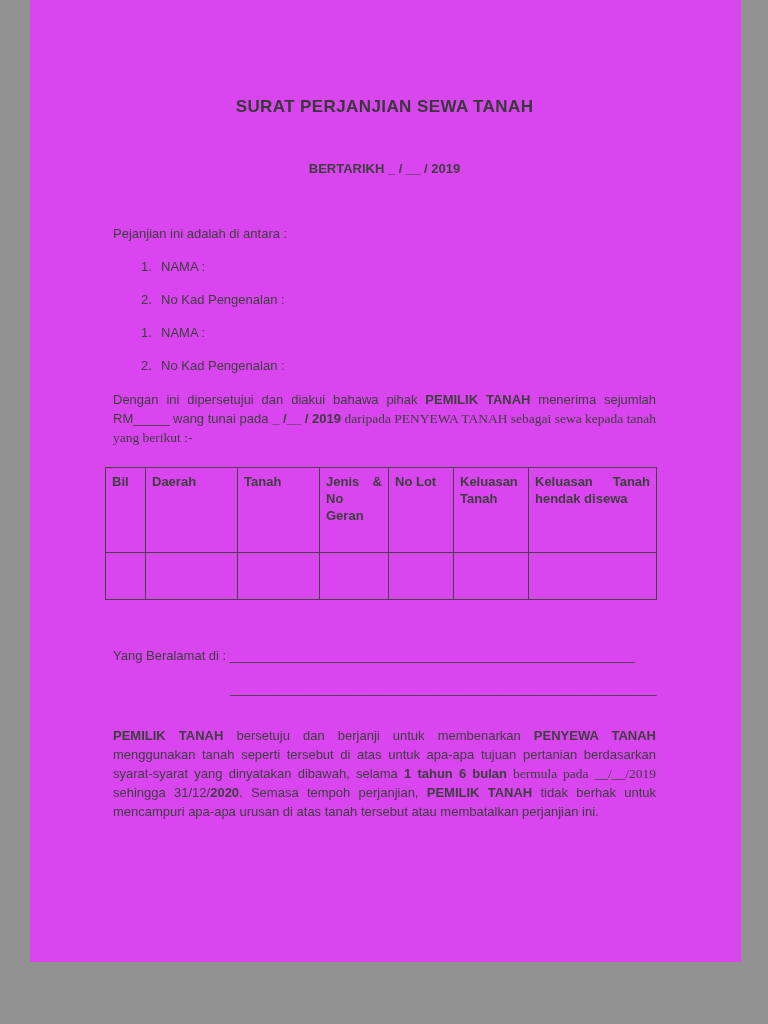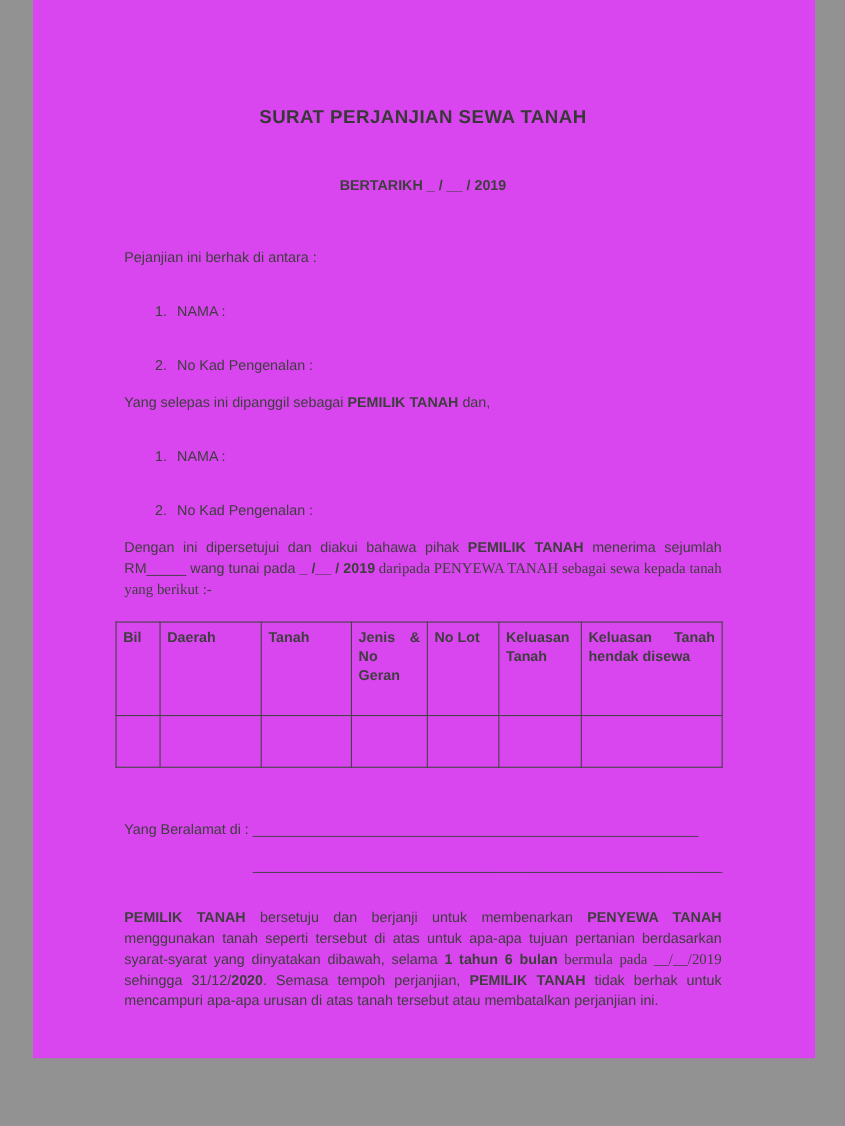--- a/index.html
+++ b/index.html
@@ -35,21 +35,21 @@
   .para{
     margin:15px 0 0;
     font-size:13px;
     line-height:19px;
   }
   .intro{margin-top:48px;}
   .justify{text-align:justify;}
   .bold{font-weight:bold;}
   .serif{font-family:"Liberation Serif",serif;font-size:13.5px;}
   .list-item{
-    margin:30px 0 0 28px;
+    margin:14px 0 0 28px;
     font-size:13px;
     line-height:19px;
   }
   .list-item .num{display:inline-block;width:20px;}
   .clause{margin-top:15px;}
   table.land-table{
     border-collapse:collapse;
     table-layout:fixed;
     width:551px;
     margin:20px 0 16px -8px;
@@ -76,32 +76,29 @@
 </style>
 </head>
 <body>
 
 <div class="page">
 
   <h1 class="doc-title">SURAT PERJANJIAN SEWA TANAH</h1>
 
   <div class="date-line">BERTARIKH _ / __ / 2019</div>
 
-  <div class="para intro">Pejanjian ini berhak di antara :</div>
+  <div class="para intro">Pejanjian ini adalah di antara :</div>
 
   <div class="list-item">
     <span class="num">1.</span><span>NAMA :</span>
   </div>
   <div class="list-item">
     <span class="num">2.</span><span>No Kad Pengenalan :</span>
   </div>
 
-  <div class="para clause">
-    <span>Yang selepas ini dipanggil sebagai </span><span class="bold">PEMILIK TANAH</span><span> dan,</span>
-  </div>
 
   <div class="list-item">
     <span class="num">1.</span><span>NAMA :</span>
   </div>
   <div class="list-item">
     <span class="num">2.</span><span>No Kad Pengenalan :</span>
   </div>
 
 
   <div class="para justify">

